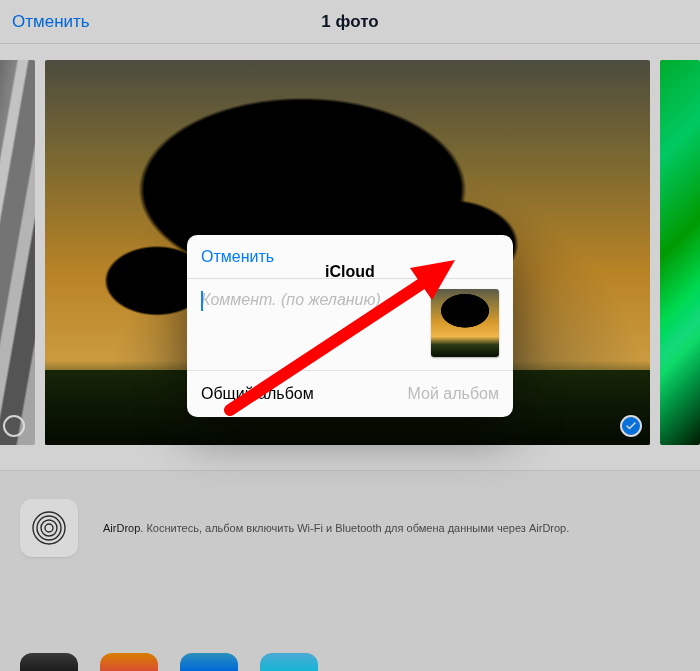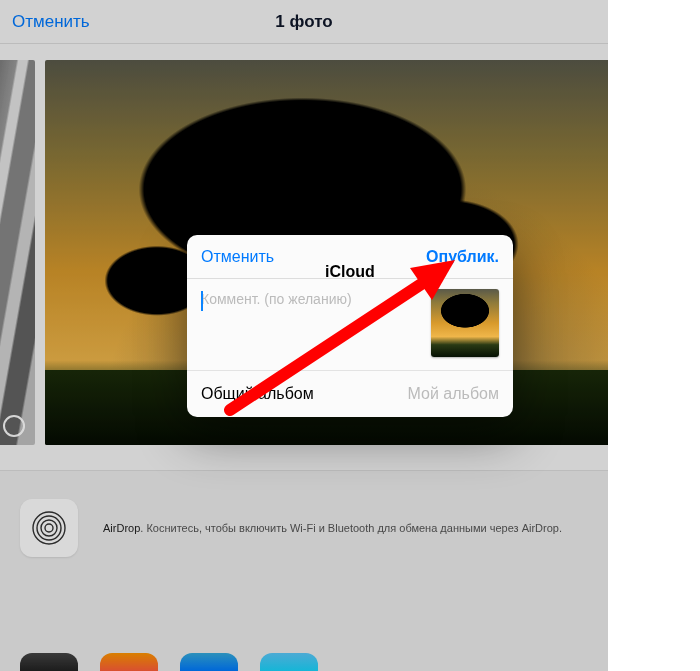--- a/index.html
+++ b/index.html
@@ -1,20 +1,20 @@
 <!DOCTYPE html>
 <html><head>
 <meta charset="utf-8">
 <style>
   * { box-sizing: border-box; margin: 0; padding: 0; font-family: -apple-system, "Helvetica Neue", Helvetica, Arial, sans-serif; }
   html, body { width: 700px; height: 671px; overflow: hidden; }
 
   .screen {
     position: relative;
-    width: 608px;
+    width: 700px;
     height: 671px;
     background: #f7f7f7;
   }
 
   
   .topbar {
     position: absolute;
     top: 0; left: 0; right: 0;
     height: 44px;
     display: flex;
@@ -178,24 +178,25 @@
     display:flex;
     gap:12px;
     align-items:flex-start;
     min-height:92px;
     border-bottom:1px solid #e3e3e3;
   }
   .comment-input {
     flex:1;
     border:none;
     background:transparent;
-    font-size:14px;
+    font-size:16px;
     color:#000;
     outline:none;
     padding-top:2px;
+    font-style:italic;
   }
   .comment-input::placeholder { color:#bbb; }
   .caret {
     border-left:2px solid #0a84ff;
     height:20px;
     position:absolute;
     left:14px; top:56px;
   }
   .mini-thumb {
     width:68px; height:68px;
@@ -257,39 +258,38 @@
         <svg width="40" height="40" viewBox="0 0 40 40">
           <g fill="none" stroke="#333" stroke-width="1.4">
             <circle cx="20" cy="20" r="4"></circle>
             <circle cx="20" cy="20" r="8"></circle>
             <circle cx="20" cy="20" r="12"></circle>
             <circle cx="20" cy="20" r="16"></circle>
           </g>
         </svg>
       </div>
       <div class="airdrop-text">
-        <b>AirDrop</b><span>. Коснитесь, чтобы включить Wi-Fi и Bluetooth для обмена данными через AirDrop.</span>
+        <b>AirDrop</b><span>. Коснитесь, альбом включить Wi-Fi и Bluetooth для обмена данными через AirDrop.</span>
       </div>
     </div>
     <div class="app-row">
 
     <div class="app-icon" style="background: linear-gradient(rgb(68, 68, 68), rgb(34, 34, 34));"></div>
         <div class="app-icon" style="background: linear-gradient(rgb(255, 149, 0), rgb(255, 94, 58));"></div>
         <div class="app-icon" style="background: linear-gradient(rgb(52, 170, 220), rgb(0, 122, 255));"></div>
         <div class="app-icon" style="background: linear-gradient(rgb(90, 200, 250), rgb(26, 214, 253));"></div>
       </div>
   </div>
 
   <div class="dim"></div>
 
   <div class="modal">
     <div class="modal-header">
       <span class="mh-btn mh-left">Отменить</span>
       <span class="mh-title">iCloud</span>
-      <span class="mh-btn mh-right">Опублик.</span>
     </div>
     <div class="modal-body">
       <div class="caret"></div>
       <input class="comment-input" placeholder="Коммент. (по желанию)" value="" style="">
       <div class="mini-thumb"></div>
     </div>
     <div class="modal-footer">
       <span class="mf-left">Общий альбом</span>
       <span class="mf-right">Мой альбом</span>
     </div>

